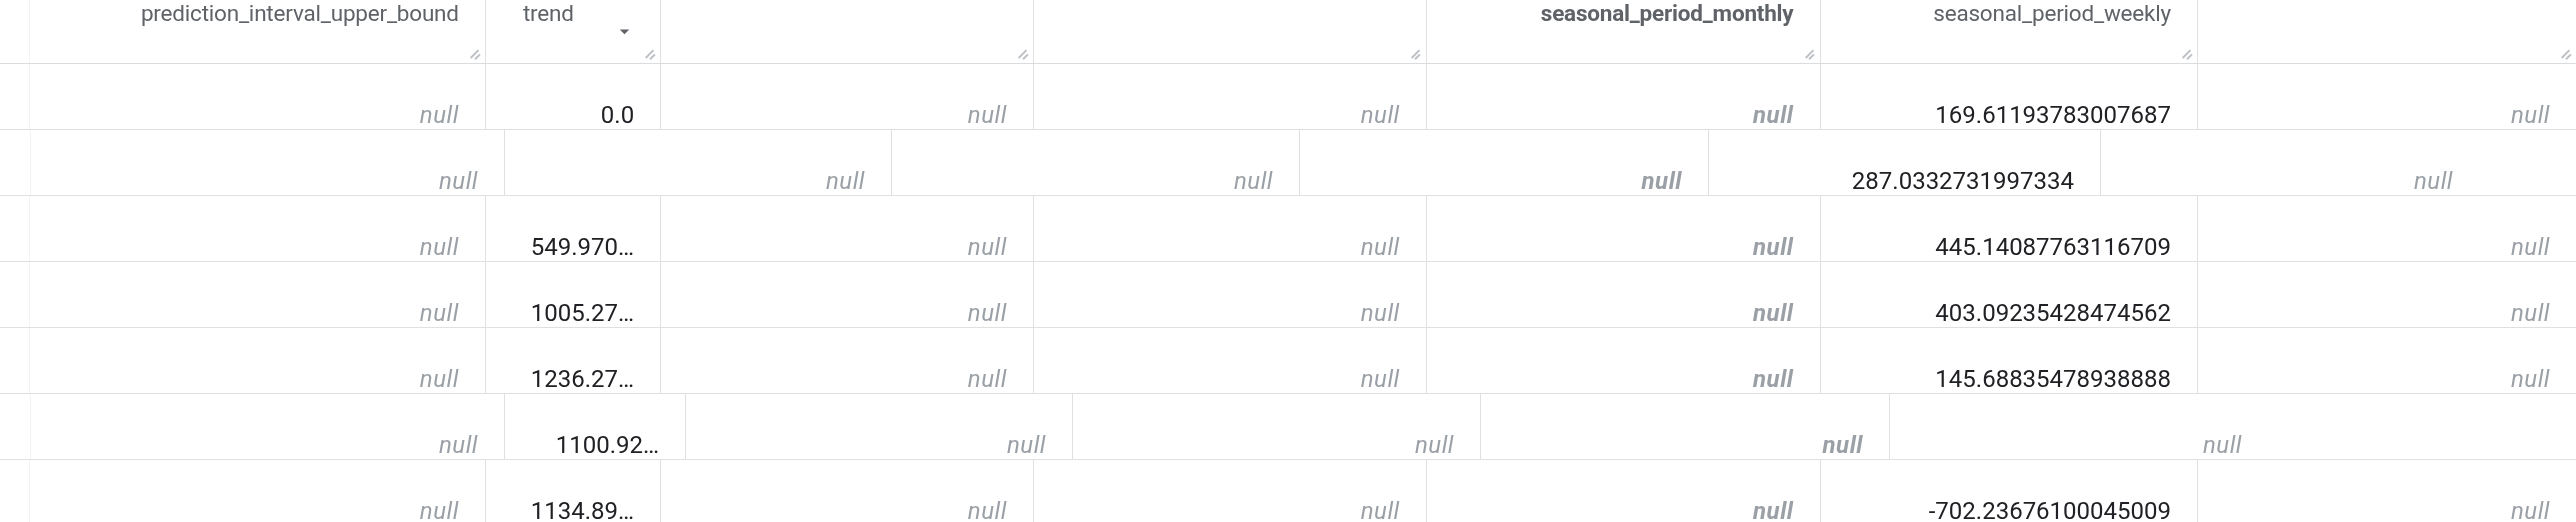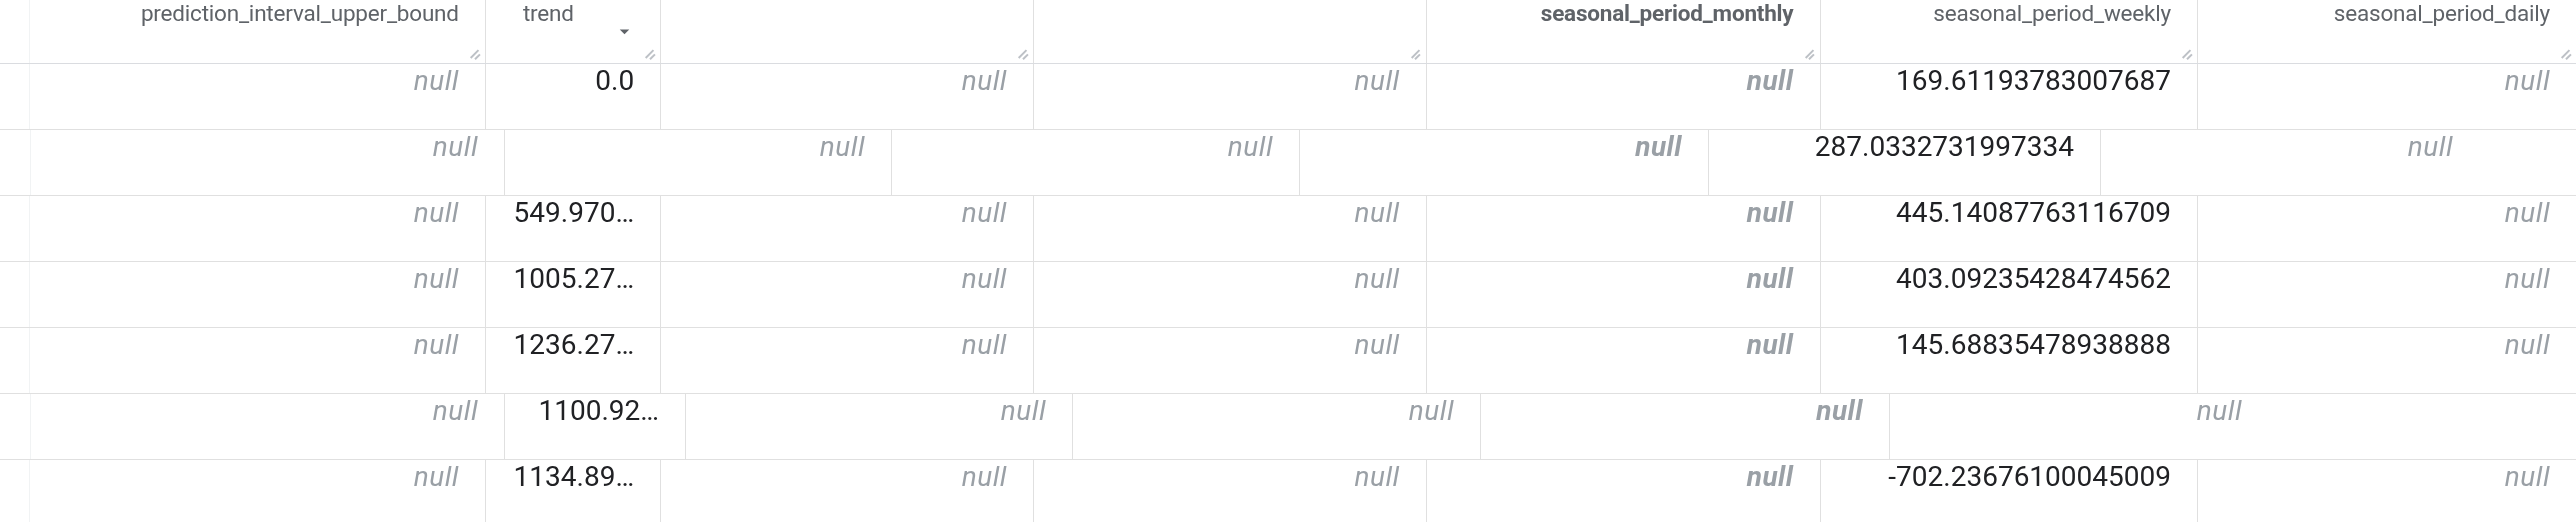--- a/index.html
+++ b/index.html
@@ -22,24 +22,24 @@
     align-items: stretch;
   }
   .header-row {
     height: 64px;
     border-bottom: 0.9px solid #dadce0;
     position: relative;
   }
   .cell {
     position: relative;
     display: flex;
-    align-items: flex-start;
+    align-items: flex-end;
     justify-content: flex-end;
     padding: 0 26px 0 17px;
-    font-size: 28px;
+    font-size: 24px;
     color: #202124;
     border-right: 0.9px solid #e0e0e0;
     white-space: nowrap;
     overflow: hidden;
   }
   .header-cell {
     position: relative;
     display: flex;
     justify-content: flex-end;
     padding: 0 26px 0 17px;
@@ -137,21 +137,20 @@
       <span class="label">seasonal_period_monthly</span>
       <span class="resize-handle"></span>
     </div>
 
     <div class="header-cell c6">
       <span class="label">seasonal_period_weekly</span>
       <span class="resize-handle"></span>
     </div>
 
     <div class="header-cell c7">
-      <span class="label">seasonal_period_daily</span>
       <span class="resize-handle"></span>
     </div>
   </div>
 
   <div id="rows-mount">
       <div class="row">
         <div class="cell c0"></div>
         <div class="cell c1">
           <span class="null">null</span>
         </div>

